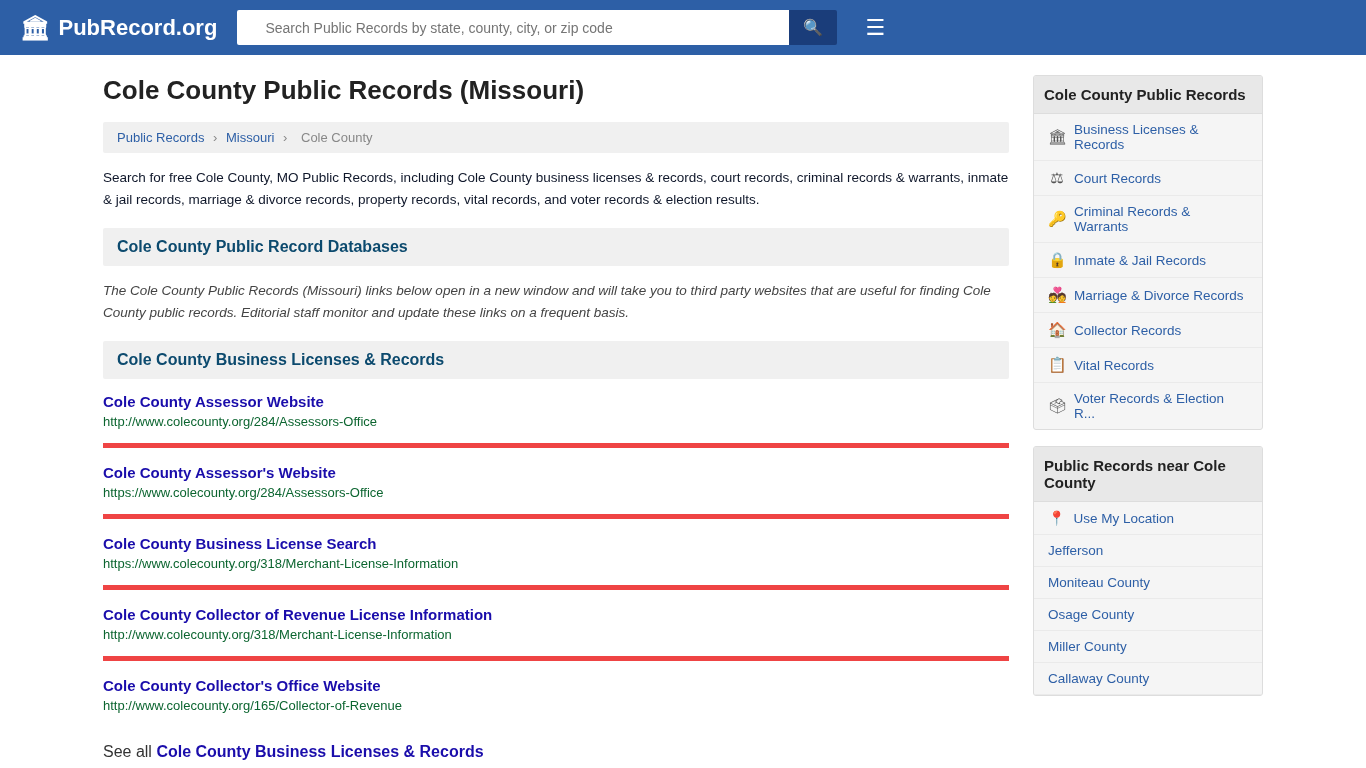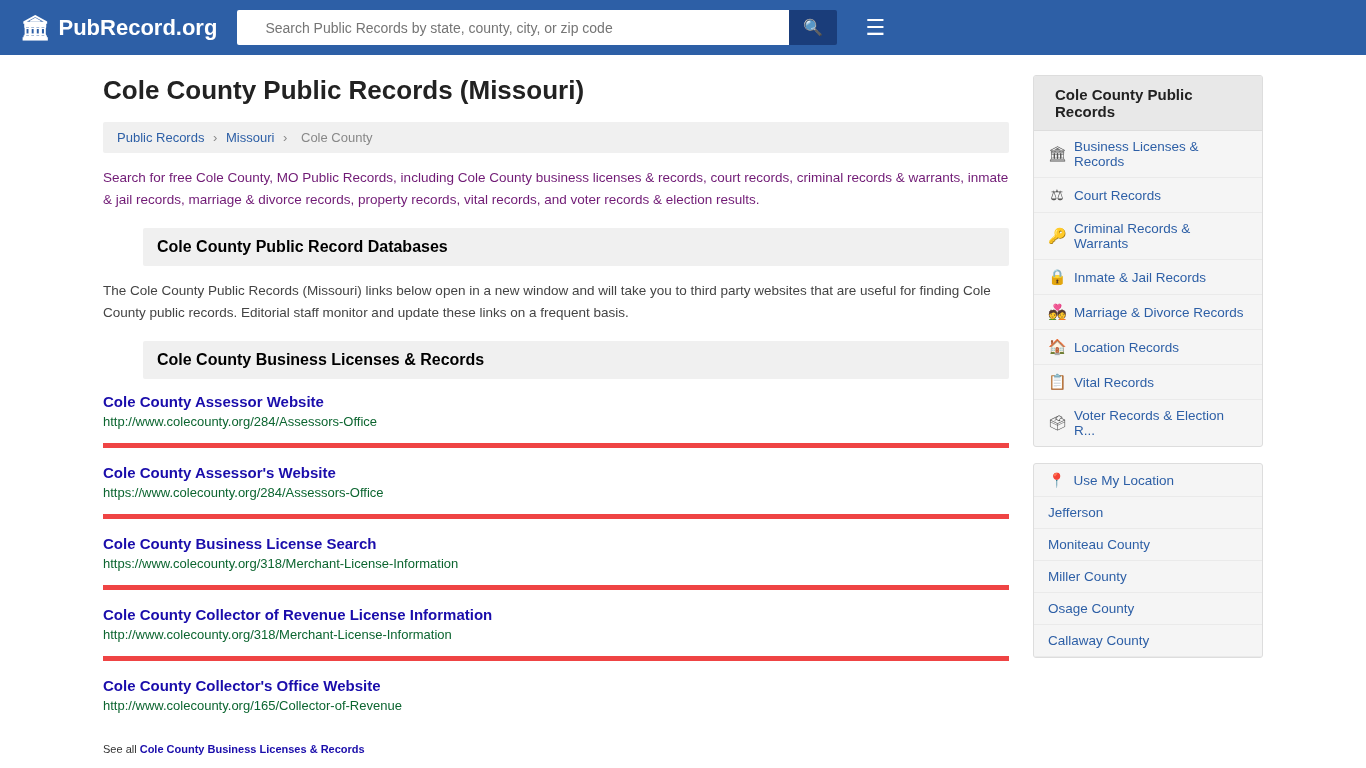--- a/index.html
+++ b/index.html
@@ -97,42 +97,42 @@
     }
     .breadcrumb span {
       margin: 0 5px;
       color: #888;
     }
 
     
     .description {
       font-size: 13.5px;
       line-height: 1.6;
-      color: #701a75;
+      color: #0f172a;
       margin-bottom: 18px;
     }
 
     
     .section-header {
       background: #f0f0f0;
       padding: 10px 14px;
       font-size: 16px;
       font-weight: bold;
-      color: #000000;
+      color: #0c4a6e;
       margin-bottom: 14px;
       border-radius: 2px;
-      margin-left: 40px;
     }
 
     
     .section-description {
       font-size: 13.5px;
       line-height: 1.6;
       color: #444;
       margin-bottom: 18px;
+      font-style: italic;
     }
 
     
     .record-entry {
       margin-bottom: 16px;
       border-bottom: 5px solid #ef4444;
       padding-bottom: 14px;
     }
     .record-entry:last-of-type {
       border-bottom: none;
@@ -146,41 +146,41 @@
       margin-bottom: 3px;
     }
     .record-url {
       font-size: 13px;
       color: #0c6530;
       text-decoration: none;
     }
 
     
     .see-all {
-      font-size: 11px;
+      font-size: 16px;
       color: #333;
       margin-top: 8px;
     }
     .see-all a {
       color: #1a0dab;
       font-weight: bold;
       text-decoration: none;
     }
 
     
     .sidebar-box {
       background: #f5f5f5;
       border: 1px solid #ddd;
       border-radius: 3px;
       margin-bottom: 16px;
       overflow: hidden;
     }
     .sidebar-box-title {
       background: #e8e8e8;
-      padding: 10px 21px;
+      padding: 10px 10px;
       font-size: 15px;
       font-weight: bold;
       color: #222;
       border-bottom: 1px solid #ddd;
     }
     .sidebar-item {
       display: flex;
       align-items: center;
       gap: 8px;
       padding: 8px 14px;
@@ -319,49 +319,50 @@
       <a class="sidebar-item" href="#">
         <span class="icon">🔒</span>
         <span>Inmate &amp; Jail Records</span>
       </a>
       <a class="sidebar-item" href="#">
         <span class="icon">💑</span>
         <span>Marriage &amp; Divorce Records</span>
       </a>
       <a class="sidebar-item" href="#">
         <span class="icon">🏠</span>
-        <span>Location Records</span>
+        <span>Collector Records</span>
       </a>
       <a class="sidebar-item" href="#">
         <span class="icon">📋</span>
         <span>Vital Records</span>
       </a>
       <a class="sidebar-item" href="#">
         <span class="icon">🗳</span>
         <span>Voter Records &amp; Election R...</span>
       </a>
     </div>
 
     <div class="sidebar-box nearby-section">
+      <div class="sidebar-box-title">Public Records near Cole County</div>
 
       <a class="nearby-item" href="#">
         <span class="icon">📍</span>
         <span class="use-location">Use My Location</span>
       </a>
       <a class="nearby-item" href="#">
         <span>Jefferson</span>
       </a>
       <a class="nearby-item" href="#">
         <span>Moniteau County</span>
       </a>
       <a class="nearby-item" href="#">
+        <span>Osage County</span>
+      </a>
+      <a class="nearby-item" href="#">
         <span>Miller County</span>
-      </a>
-      <a class="nearby-item" href="#">
-        <span>Osage County</span>
       </a>
       <a class="nearby-item" href="#">
         <span>Callaway County</span>
       </a>
     </div>
 
   </aside>
 </div>
 
 </body></html>

